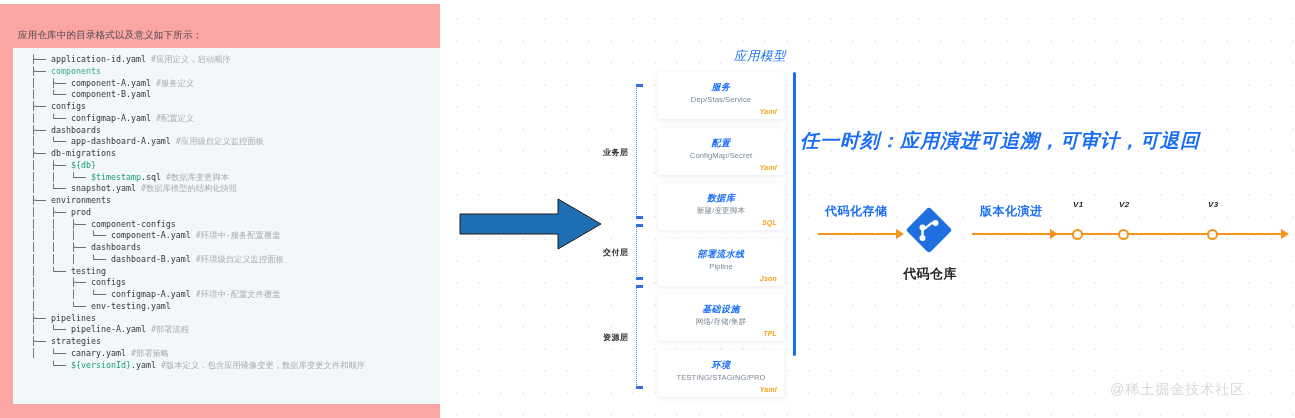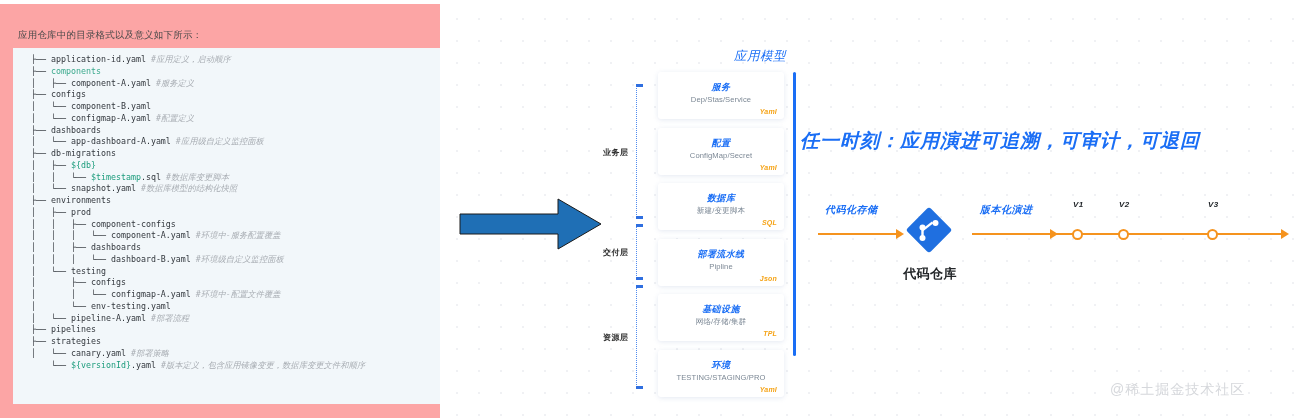--- a/index.html
+++ b/index.html
@@ -41,21 +41,21 @@
     font-family: "DejaVu Sans Mono", "Liberation Mono", monospace;
     font-size: 8.3px;
     line-height: 11.75px;
     color: #2f3640;
     white-space: pre;
     padding-left: 18px;
   }
   .tok-plain { color: #32373d; }
   .tok-dir   { color: #3aa98c; }
   .tok-var   { color: #1c9c7c; }
-  .tok-cmt   { color: #a8adb3; font-style: italic; }
+  .tok-cmt   { color: #a8adb3; }
 
   
   #right-pane {
     position: absolute;
     left: 440px; top: 0;
     width: 855px; height: 418px;
     background-color: #ffffff;
     background-image:
       radial-gradient(circle, #f0f1f4 1px, transparent 1.1px);
     background-size: 22px 22px;
@@ -154,23 +154,22 @@
     left: 360px; top: 128px;
     font-size: 19px;
     font-weight: bold;
     font-style: italic;
     color: #1a6ef5;
     letter-spacing: 1px;
     white-space: nowrap;
   }
   .flow-label {
     position: absolute;
-    font-size: 10px;
-    font-weight: bold;
-    font-style: italic;
+    font-size: 12px;
+    font-weight: bold;
     color: #1a6ef5;
     letter-spacing: 0.5px;
     white-space: nowrap;
   }
   .orange-line {
     position: absolute;
     height: 2.4px;
     background: #f5931e;
   }
   .orange-head {
@@ -223,41 +222,41 @@
 </style>
 </head>
 <body>
 
 <div id="left-pane">
   <div id="intro-text">应用仓库中的目录格式以及意义如下所示：</div>
   <div id="code-block">
       <div class="code-line"><span class="tok-plain">├── application-id.yaml </span><span class="tok-cmt">#应用定义，启动顺序</span></div>
       <div class="code-line"><span class="tok-plain">├── </span><span class="tok-dir">components</span></div>
       <div class="code-line"><span class="tok-plain">│   ├── component-A.yaml </span><span class="tok-cmt">#服务定义</span></div>
+      <div class="code-line"><span class="tok-plain">│   └── component-B.yaml</span></div>
       <div class="code-line"><span class="tok-plain">├── configs</span></div>
-      <div class="code-line"><span class="tok-plain">│   └── component-B.yaml</span></div>
       <div class="code-line"><span class="tok-plain">│   └── configmap-A.yaml </span><span class="tok-cmt">#配置定义</span></div>
       <div class="code-line"><span class="tok-plain">├── dashboards</span></div>
       <div class="code-line"><span class="tok-plain">│   └── app-dashboard-A.yaml </span><span class="tok-cmt">#应用级自定义监控面板</span></div>
       <div class="code-line"><span class="tok-plain">├── db-migrations</span></div>
       <div class="code-line"><span class="tok-plain">│   ├── </span><span class="tok-var">${db}</span></div>
       <div class="code-line"><span class="tok-plain">│   │   └── </span><span class="tok-var">$timestamp</span><span class="tok-plain">.sql </span><span class="tok-cmt">#数据库变更脚本</span></div>
       <div class="code-line"><span class="tok-plain">│   └── snapshot.yaml </span><span class="tok-cmt">#数据库模型的结构化快照</span></div>
       <div class="code-line"><span class="tok-plain">├── environments</span></div>
       <div class="code-line"><span class="tok-plain">│   ├── prod</span></div>
       <div class="code-line"><span class="tok-plain">│   │   ├── component-configs</span></div>
       <div class="code-line"><span class="tok-plain">│   │   │   └── component-A.yaml </span><span class="tok-cmt">#环境中-服务配置覆盖</span></div>
       <div class="code-line"><span class="tok-plain">│   │   ├── dashboards</span></div>
       <div class="code-line"><span class="tok-plain">│   │   │   └── dashboard-B.yaml </span><span class="tok-cmt">#环境级自定义监控面板</span></div>
       <div class="code-line"><span class="tok-plain">│   └── testing</span></div>
       <div class="code-line"><span class="tok-plain">│       ├── configs</span></div>
       <div class="code-line"><span class="tok-plain">│       │   └── configmap-A.yaml </span><span class="tok-cmt">#环境中-配置文件覆盖</span></div>
       <div class="code-line"><span class="tok-plain">│       └── env-testing.yaml</span></div>
+      <div class="code-line"><span class="tok-plain">├── pipelines</span></div>
       <div class="code-line"><span class="tok-plain">│   └── pipeline-A.yaml </span><span class="tok-cmt">#部署流程</span></div>
-      <div class="code-line"><span class="tok-plain">├── pipelines</span></div>
       <div class="code-line"><span class="tok-plain">├── strategies</span></div>
       <div class="code-line"><span class="tok-plain">│   └── canary.yaml </span><span class="tok-cmt">#部署策略</span></div>
       <div class="code-line"><span class="tok-plain">    └── </span><span class="tok-var">${versionId}</span><span class="tok-plain">.yaml </span><span class="tok-cmt">#版本定义，包含应用镜像变更，数据库变更文件和顺序</span></div>
     </div>
 </div>
 
 <div id="right-pane">
 
   <svg id="blue-arrow" viewBox="0 0 145 56">
     <polygon points="2,18 100,18 100,3 143,28 100,53 100,38 2,38" fill="#1f6fb5" stroke="#1a1a1a" stroke-width="1"></polygon>

